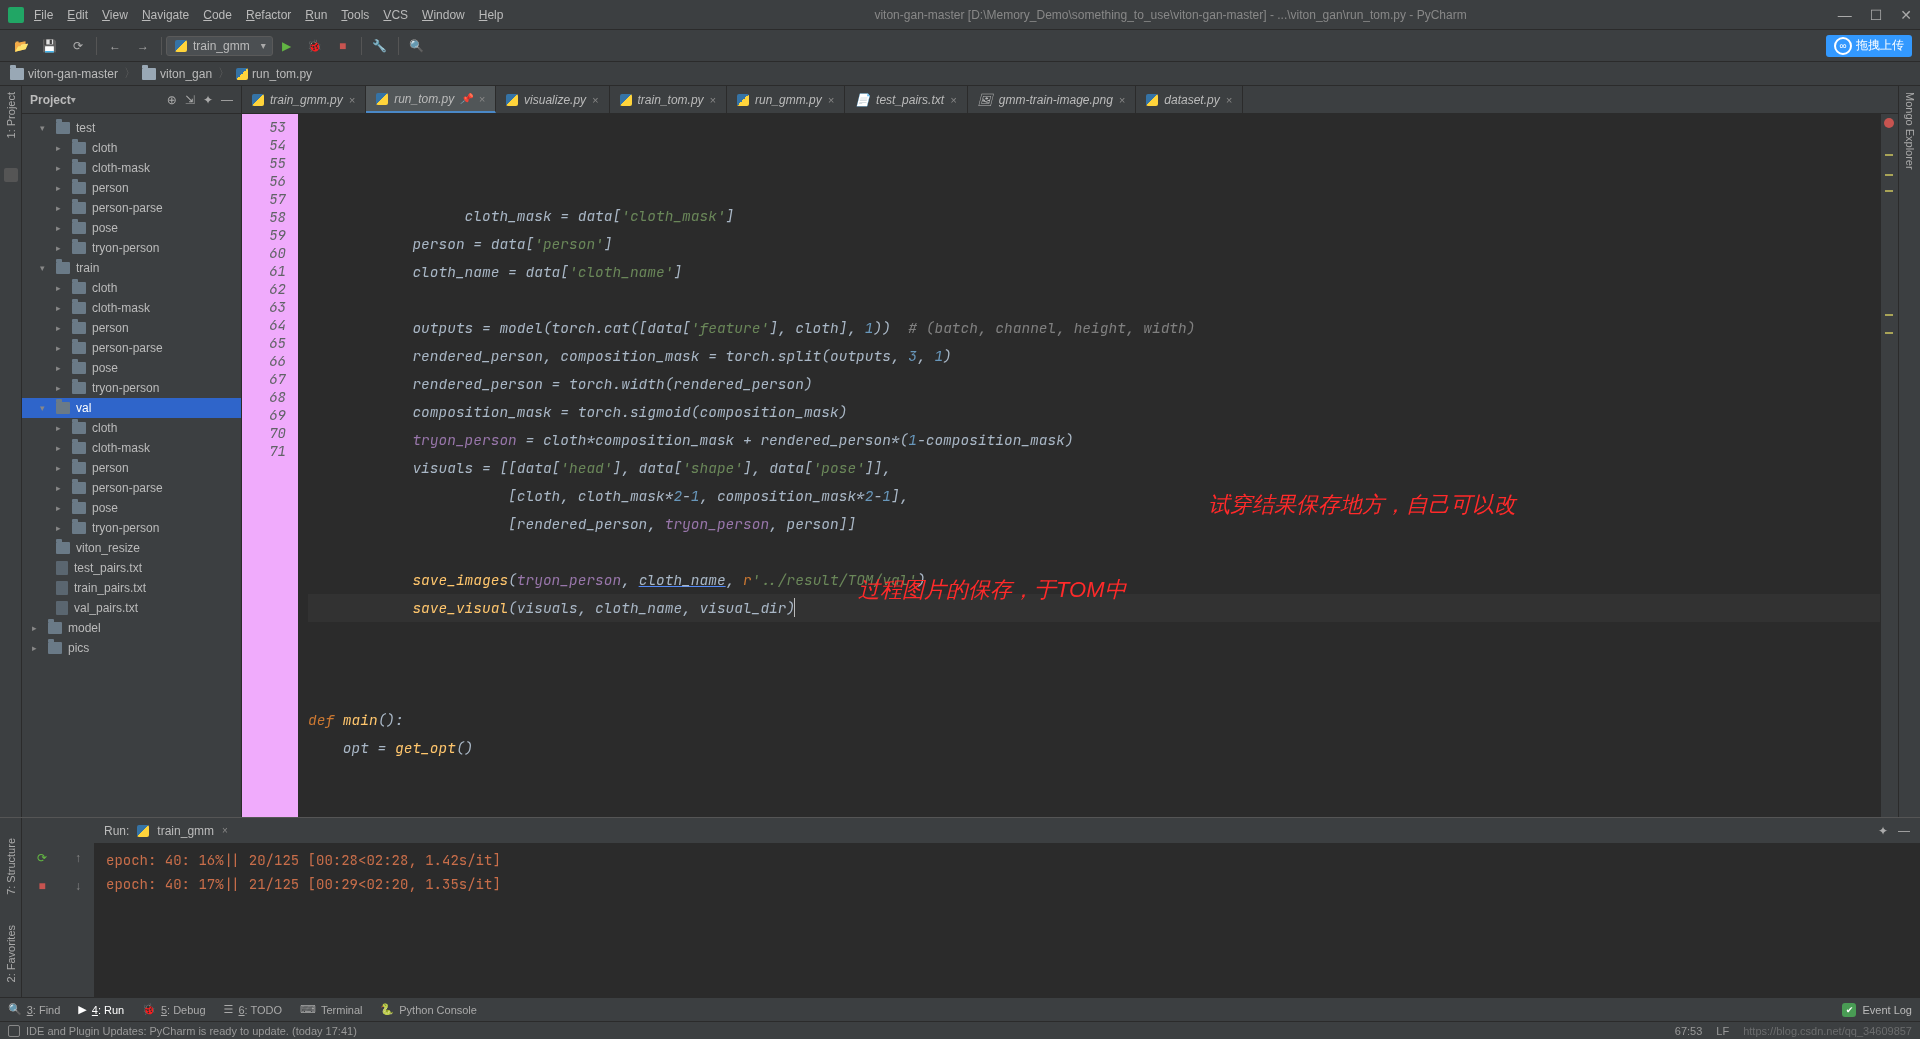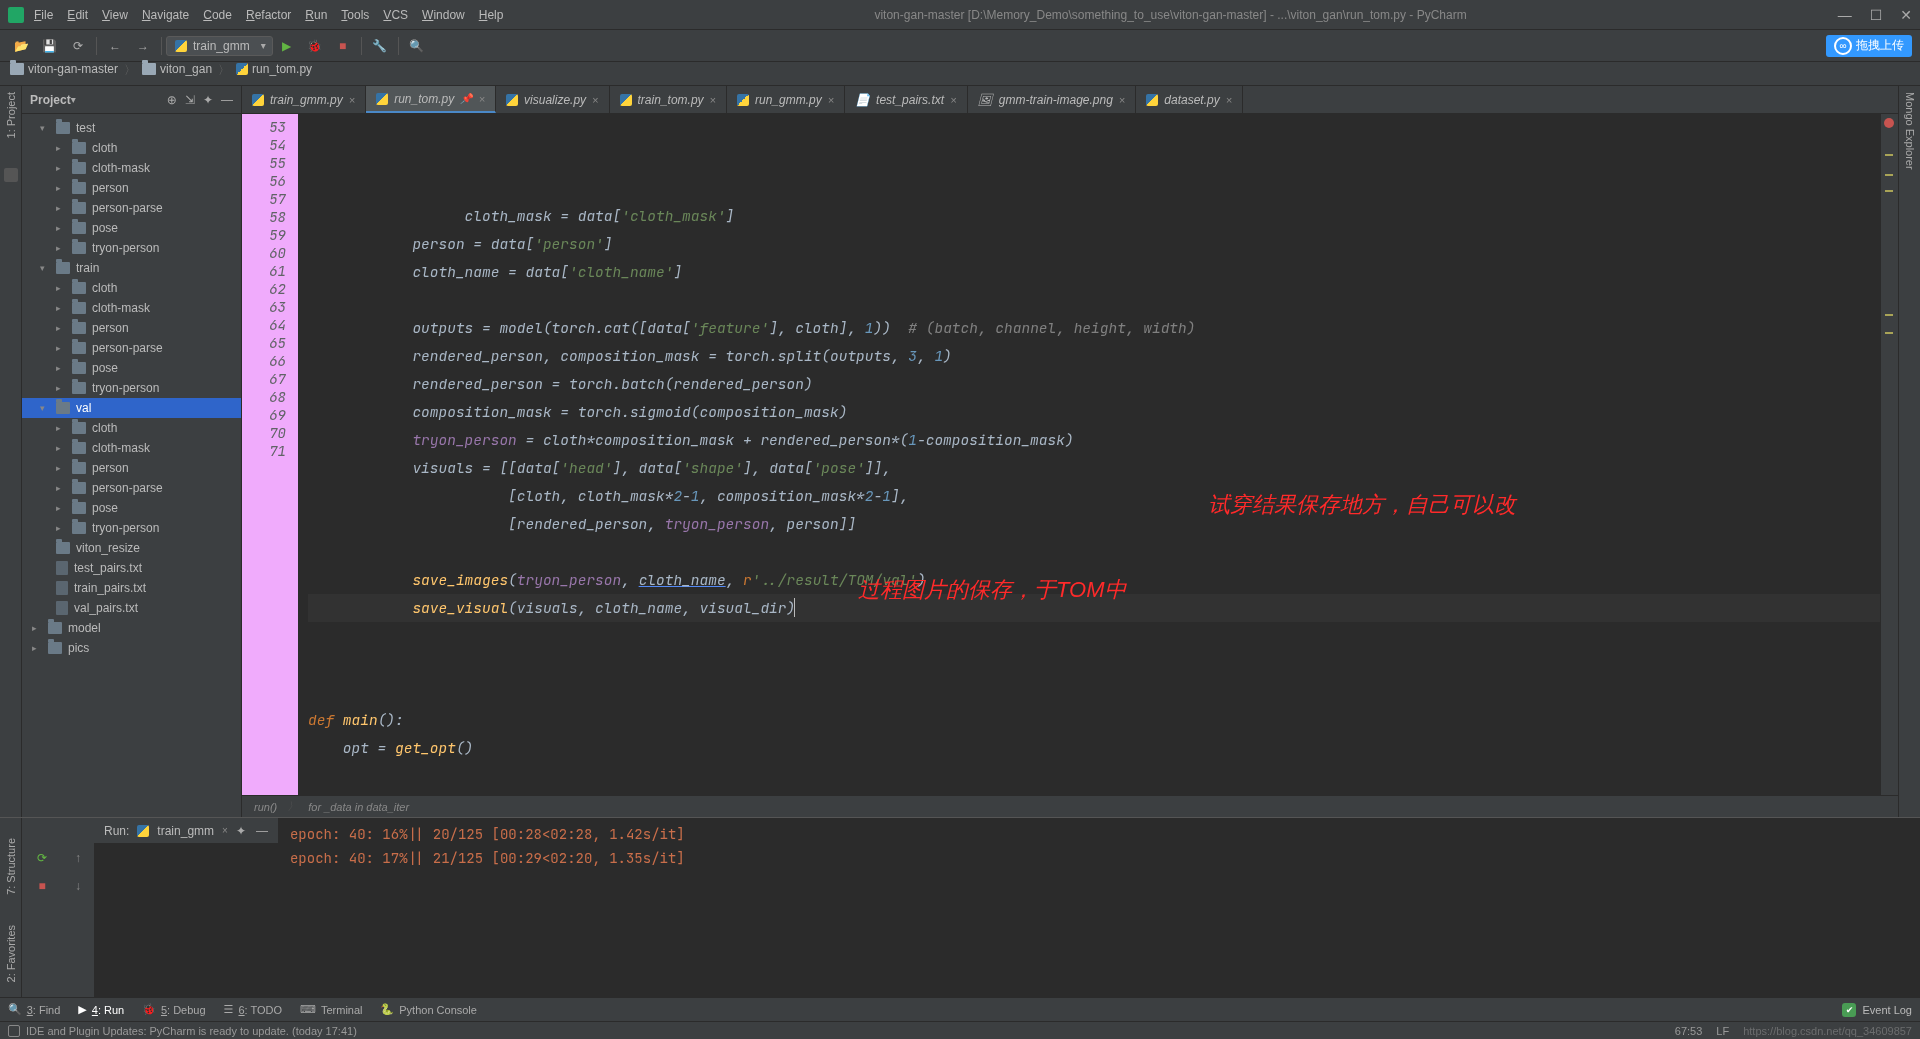--- a/index.html
+++ b/index.html
@@ -44,21 +44,21 @@
   position: relative;
 }
 .runconfig::after { content:"▾"; position:absolute; right:6px; color:#aaa; font-size:10px;}
 .py-icon { width:12px; height:12px; background: linear-gradient(135deg,#3573a6 50%, #ffd43b 50%); border-radius:2px; display:inline-block; }
 .tb-right { margin-left:auto; display:flex; align-items:center; gap:4px; }
 .cloud-btn { background:#3399ff; color:white; border-radius:3px; padding:2px 8px; display:flex; align-items:center; gap:4px; }
 .cloud-circle{width:18px;height:18px;border:2px solid #fff;border-radius:50%;display:inline-flex;align-items:center;justify-content:center;font-size:10px;}
 
 
 .breadcrumb {
-  height: 24px; display:flex; align-items:flex-start; padding: 0 10px; gap:6px;
+  height: 24px; display:flex; align-items:center; padding: 0 10px; gap:6px;
   background: #3c3f41; border-bottom: 1px solid #2b2b2b; font-size: 12px;
 }
 .bc-item { display:flex; align-items:center; gap:4px; color:#bbb; }
 .folder-icon{width:14px;height:12px;background:#99a8b5;border-radius:1px;display:inline-block;position:relative;}
 .folder-icon::before{content:"";position:absolute;top:-3px;left:0;width:6px;height:3px;background:#99a8b5;border-radius:1px 1px 0 0;}
 .bc-sep{color:#666;}
 
 
 .main { display:flex; height: calc(100% - 30px - 32px - 24px - 180px - 24px - 18px); }
 
@@ -107,21 +107,21 @@
 .rg-mark{position:absolute; left:4px; width:8px; height:2px;}
 .rg-y{background:#a9a457;}
 .rightbar{width:22px;background:#3c3f41;border-left:1px solid #2b2b2b;display:flex;flex-direction:column;align-items:center;padding-top:6px;}
 .rightbar .rb-label{writing-mode:vertical-rl;color:#aaa;font-size:11px;cursor:default;}
 
 
 .runpanel{height:180px; background:#2b2b2b; border-top:1px solid #555; display:flex;}
 .run-left{width:22px;background:#3c3f41;border-right:1px solid #2b2b2b;display:flex;flex-direction:column;align-items:center;padding-top:20px;gap:30px;}
 .run-left .lb-label{writing-mode:vertical-rl;transform:rotate(180deg);color:#aaa;font-size:11px;}
 .runpanel .rp-gut{width:40px; background:#3c3f41; display:flex; flex-direction:column; align-items:center; padding-top:32px; gap:12px;}
-.rp-body{flex:1; display:flex; flex-direction:row;}
+.rp-body{flex:1; display:flex; flex-direction:column;}
 .rp-hdr{height:26px; background:#3c3f41; display:flex; align-items:center; padding:0 10px; gap:8px; border-bottom:1px solid #2b2b2b;}
 .rp-hdr .title{color:#bbb;}
 .rp-hdr .rhs{margin-left:auto; display:flex; gap:10px; color:#aaa;}
 .console{flex:1; padding:4px 12px; font-family:"JetBrains Mono","Consolas",monospace; font-size:14px; line-height:24px; color:#bbb; overflow:hidden;}
 .console .o{color:#c96e4a;}
 .rp-icon{width:16px;height:16px;display:inline-flex;align-items:center;justify-content:center;}
 
 
 .tooltabs{height:24px;background:#3c3f41;border-top:1px solid #2b2b2b;display:flex;align-items:center;padding:0 8px;gap:18px;font-size:11px;}
 .tooltabs .tt{display:flex;align-items:center;gap:5px;color:#aaa;cursor:default;}
@@ -408,21 +408,21 @@
       <div class="gutter" id="gutter">53<br>54<br>55<br>56<br>57<br>58<br>59<br>60<br>61<br>62<br>63<br>64<br>65<br>66<br>67<br>68<br>69<br>70<br>71<br></div>
       <div class="code" id="code">
         <div class="annot1">试穿结果保存地方，自己可以改</div>
         <div class="annot2">过程图片的保存，于TOM中</div>
       <span>            cloth_mask = data[<span class="str">'cloth_mask'</span>]</span>
 <span>            person = data[<span class="str">'person'</span>]</span>
 <span>            cloth_name = data[<span class="str">'cloth_name'</span>]</span>
 <span></span>
 <span>            outputs = model(torch.cat([data[<span class="str">'feature'</span>], cloth], <span class="num">1</span>))  <span class="cmt"># (batch, channel, height, width)</span></span>
 <span>            rendered_person, composition_mask = torch.split(outputs, <span class="num">3</span>, <span class="num">1</span>)</span>
-<span>            rendered_person = torch.batch(rendered_person)</span>
+<span>            rendered_person = torch.width(rendered_person)</span>
 <span>            composition_mask = torch.sigmoid(composition_mask)</span>
 <span>            <span class="var">tryon_person</span> = cloth*composition_mask + rendered_person*(<span class="num">1</span>-composition_mask)</span>
 <span>            visuals = [[data[<span class="str">'head'</span>], data[<span class="str">'shape'</span>], data[<span class="str">'pose'</span>]],</span>
 <span>                       [cloth, cloth_mask*<span class="num">2</span>-<span class="num">1</span>, composition_mask*<span class="num">2</span>-<span class="num">1</span>],</span>
 <span>                       [rendered_person, <span class="var">tryon_person</span>, person]]</span>
 <span></span>
 <span>            <span class="fn">save_images</span>(<span class="var">tryon_person</span>, <span class="underline">cloth_name</span>, <span class="kw">r</span><span class="str">'../result/TOM/val'</span>)</span>
 <span class="hl-cur">            <span class="fn">save_visual</span>(visuals, cloth_name, visual_dir)<span class="caret"></span></span>
 <span></span>
 <span></span>
@@ -431,25 +431,20 @@
 </div>
       <div class="right-gutter">
         <div class="rg-err"></div>
         <div class="rg-mark rg-y" style="top:40px;"></div>
         <div class="rg-mark rg-y" style="top:60px;"></div>
         <div class="rg-mark rg-y" style="top:76px;"></div>
         <div class="rg-mark rg-y" style="top:200px;"></div>
         <div class="rg-mark rg-y" style="top:218px;"></div>
       </div>
     </div>
-    <div class="crumb-bar">
-      <span>run()</span>
-      <span style="color:#555;">〉</span>
-      <span>for _data in data_iter</span>
-    </div>
   </div>
 
   <div class="rightbar">
     <div class="rb-label">Mongo Explorer</div>
   </div>
 </div>
 
 <div class="runpanel">
   <div class="run-left">
     <div class="lb-label">7: Structure</div>

